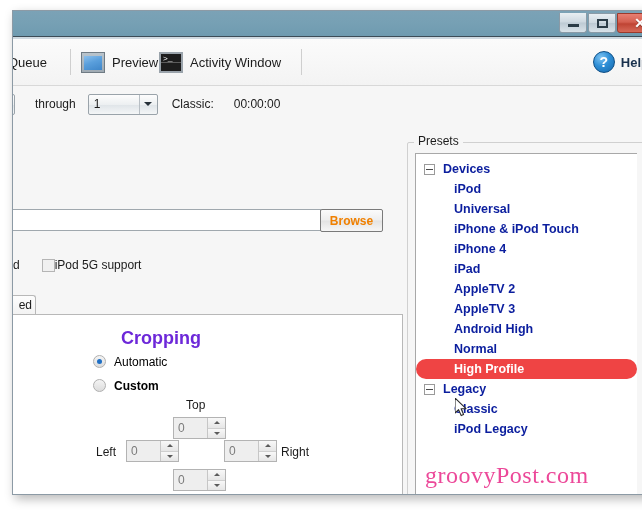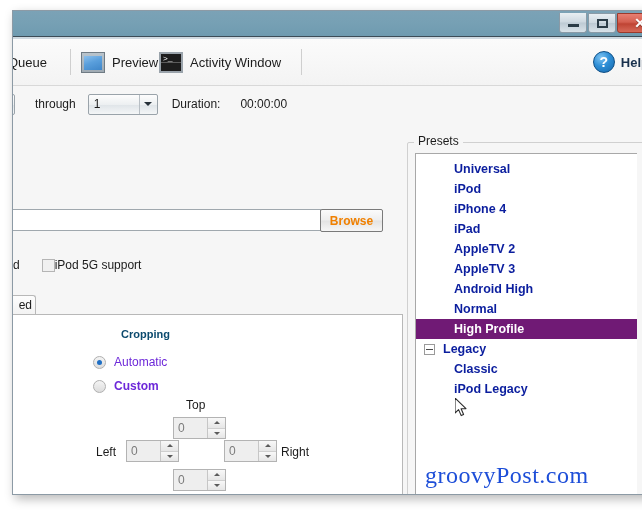--- a/index.html
+++ b/index.html
@@ -263,24 +263,24 @@
     left: -30px; top: 275px;
     width: 420px; height: 190px;
     background: #ffffff;
     border: 1px solid #b8b8b8;
     box-sizing: border-box;
   }
 
   .group-title {
     position: absolute;
     left: 108px; top: 289px;
-    font-size: 11px; font-weight: bold; color: #0c4a6e;
-  }
-
-  .radio-row { position: absolute; display: flex; align-items: flex-end; gap: 8px; font-size: 12px; color: #6d28d9; }
+    font-size: 18px; font-weight: bold; color: #6d28d9;
+  }
+
+  .radio-row { position: absolute; display: flex; align-items: flex-start; gap: 8px; font-size: 12px; color: #000000; }
   .radio {
     width: 13px; height: 13px; border-radius: 50%;
     background: linear-gradient(to bottom, #f4f4f4, #dcdcdc);
     border: 1px solid #b0b0b0;
     box-sizing: border-box;
     position: relative;
   }
   .radio.on::after {
     content: "";
     position: absolute;
@@ -368,22 +368,23 @@
     align-items: center;
     font-size: 12.5px;
     font-weight: bold;
     color: #0b1e9e;
     cursor: default;
     position: relative;
   }
   .tnode.group { padding-left: 8px; }
   .tnode.leaf  { padding-left: 38px; }
   .tnode.sel {
-    background: #701a75;
+    background: #ef4444;
     color: #ffffff;
+    border-radius: 10px;
   }
   .expander {
     width: 11px; height: 11px;
     border: 1px solid #9a9a9a;
     background: #ffffff;
     margin-right: 8px;
     display: flex; align-items: center; justify-content: center;
     box-sizing: border-box;
     flex: none;
   }
@@ -398,21 +399,21 @@
     z-index: 10;
     pointer-events: none;
   }
 
   .watermark {
     position: absolute;
     left: 425px;
     top: 462px;
     font-family: "Liberation Serif", serif;
     font-size: 24px;
-    color: #1d4ed8;
+    color: #ec4899;
     letter-spacing: 0.5px;
     white-space: nowrap;
   }
 </style>
 </head>
 <body>
 
 <div id="screen">
 
   <div class="window">
@@ -468,21 +469,21 @@
 
         <span style="margin-left:20px;">through</span>
 
         <div class="combo" style="width:70px; margin-left:12px;">
           <span class="cval">1</span>
           <span class="carrow">
             <span class="tri-down"></span>
           </span>
         </div>
 
-        <span style="margin-left:14px;">Duration:</span>
+        <span style="margin-left:14px;">Classic:</span>
         <span style="margin-left:20px;">00:00:00</span>
       </div>
 
       <div class="dest-input"></div>
       <div class="browse-btn">Browse</div>
 
       <div class="chk-row" style="left:-22px;">
         <span>nized</span>
         <span class="chkbox" style="margin-left:22px;"></span>
         <span style="margin-left:0;">iPod 5G support</span>
@@ -556,25 +557,34 @@
               <span class="tri-down-s"></span>
             </span>
         </span>
       </div>
 
       <div class="presets-group">
         <div class="presets-legend">Presets</div>
         <div class="presets-frame"></div>
         <div class="presets-list">
           <div class="tree" id="preset-tree">
+              <div class="tnode group">
+                <span class="expander">
+                  <span class="bar"></span>
+                </span>
+                <span>Devices</span>
+              </div>
+              <div class="tnode leaf">
+                <span>iPod</span>
+              </div>
               <div class="tnode leaf">
                 <span>Universal</span>
               </div>
               <div class="tnode leaf">
-                <span>iPod</span>
+                <span>iPhone &amp; iPod Touch</span>
               </div>
               <div class="tnode leaf">
                 <span>iPhone 4</span>
               </div>
               <div class="tnode leaf">
                 <span>iPad</span>
               </div>
               <div class="tnode leaf">
                 <span>AppleTV 2</span>
               </div>

